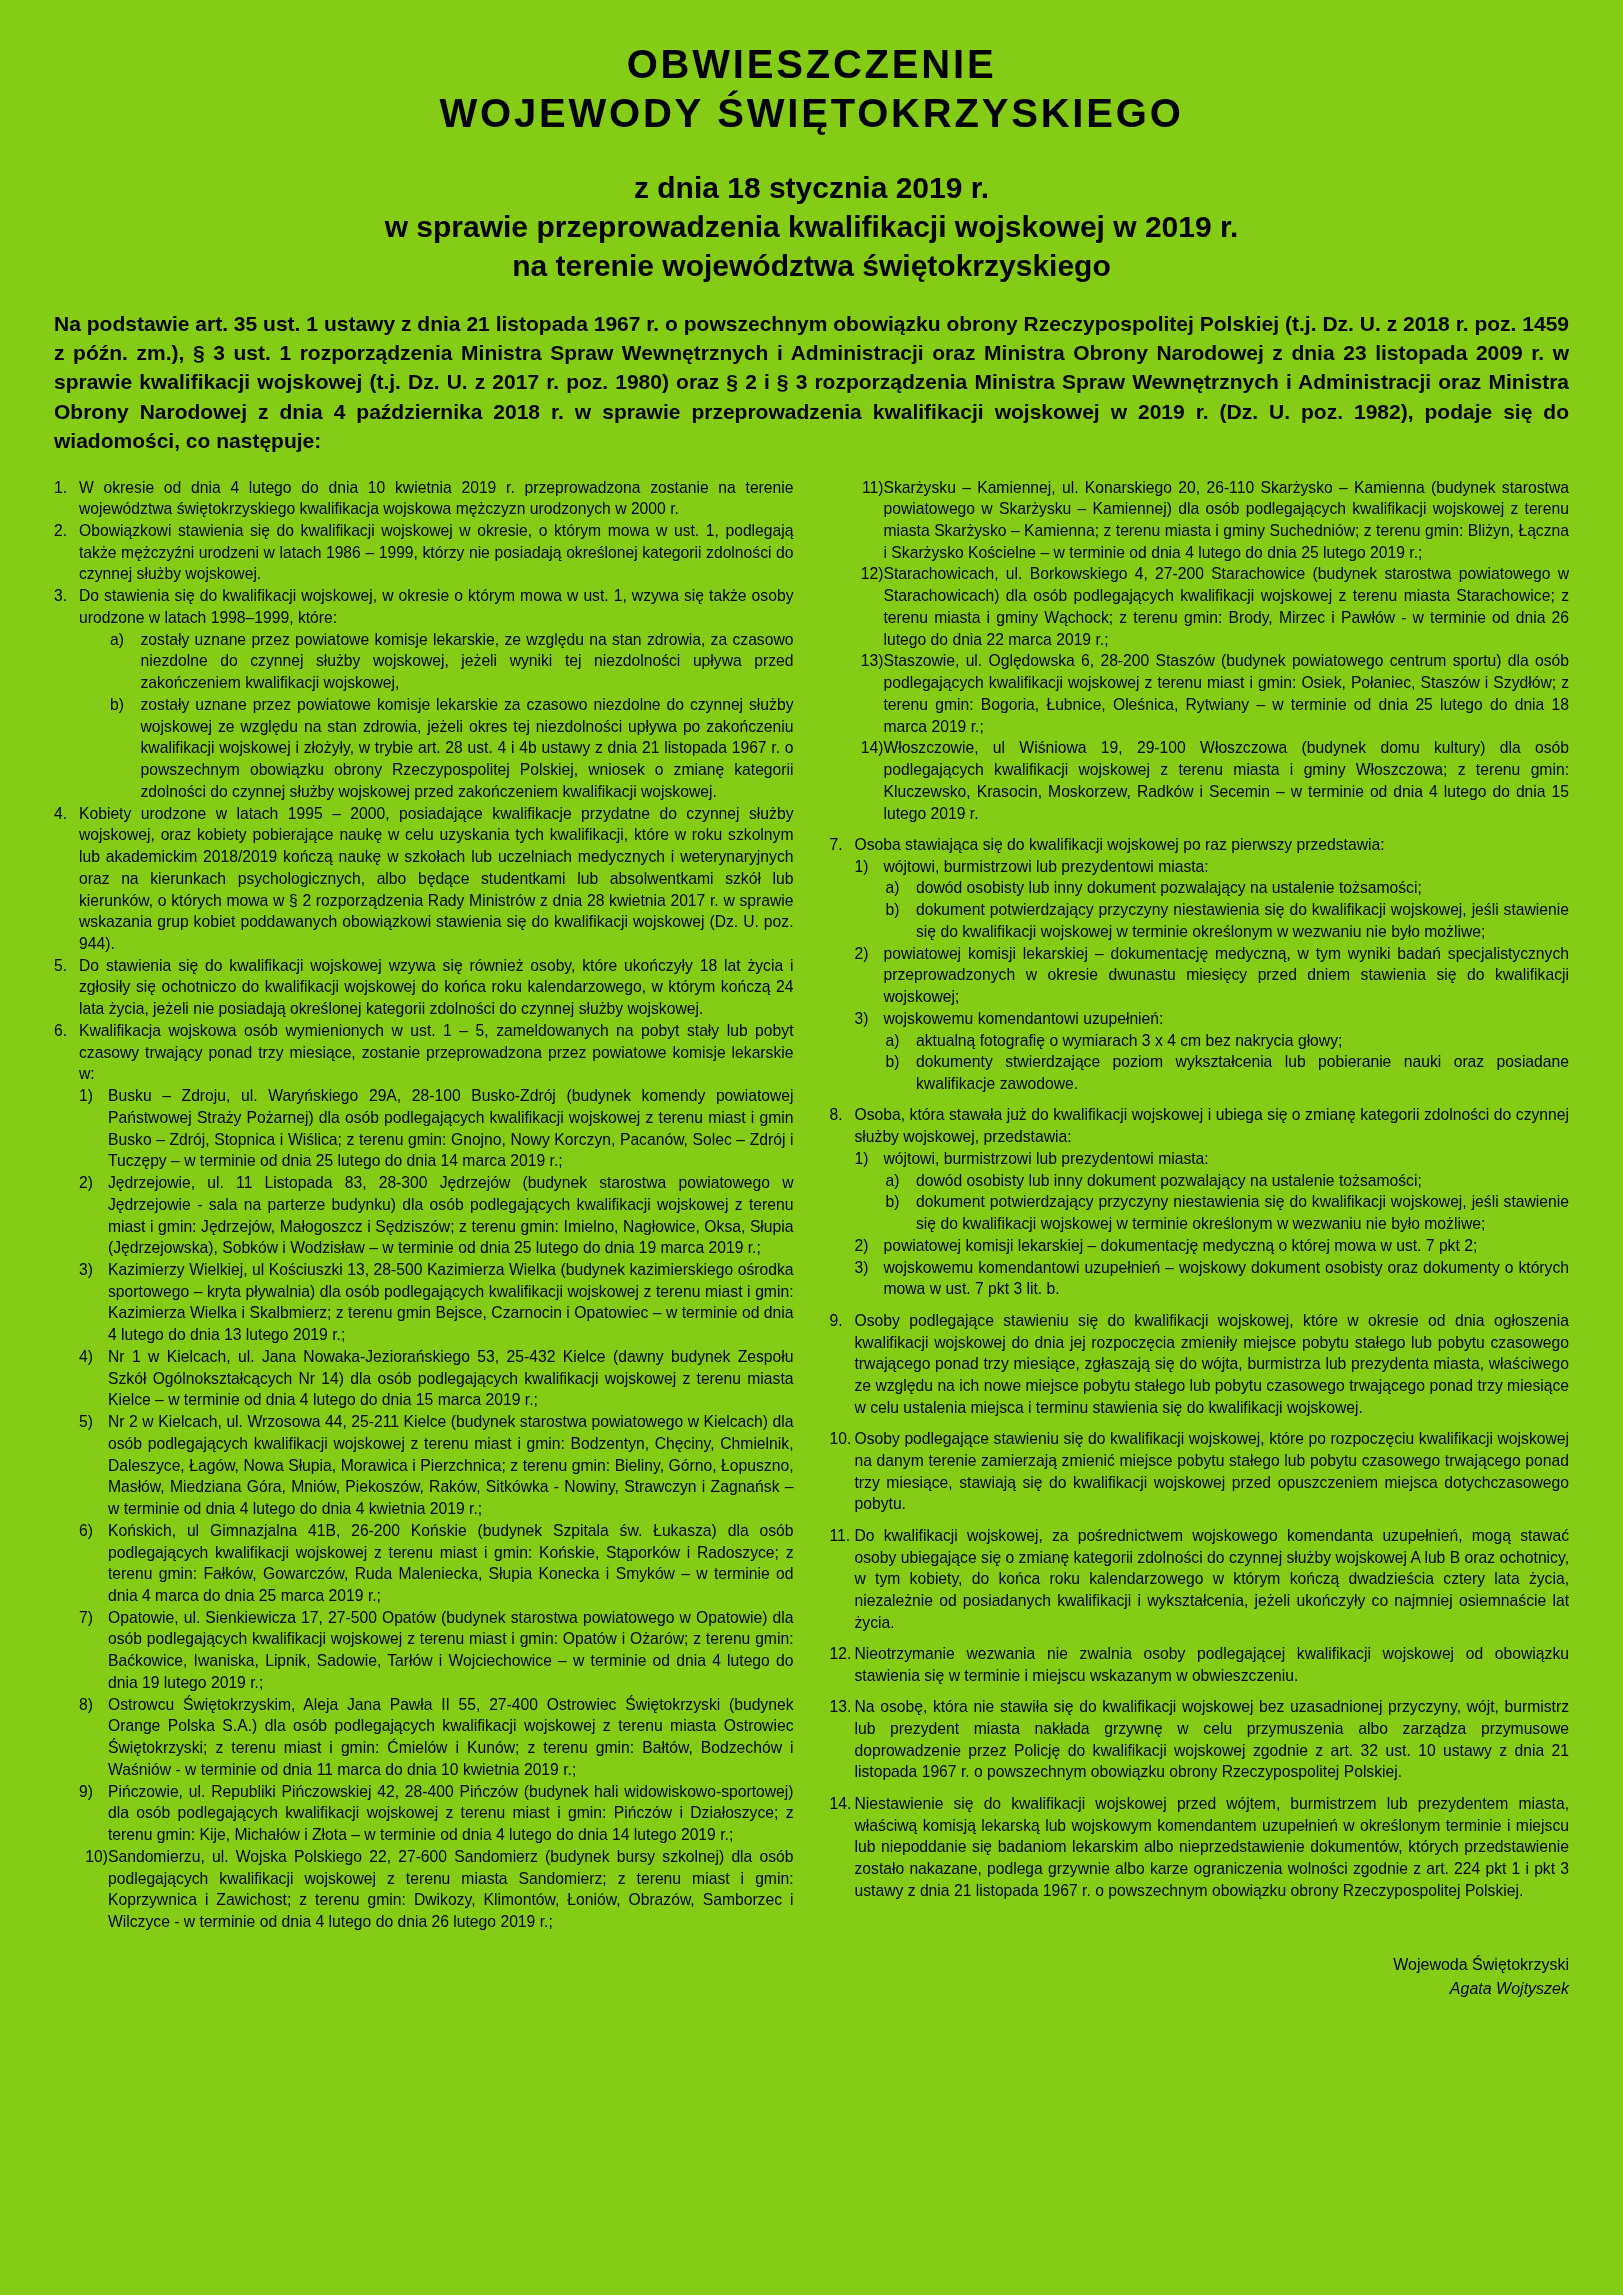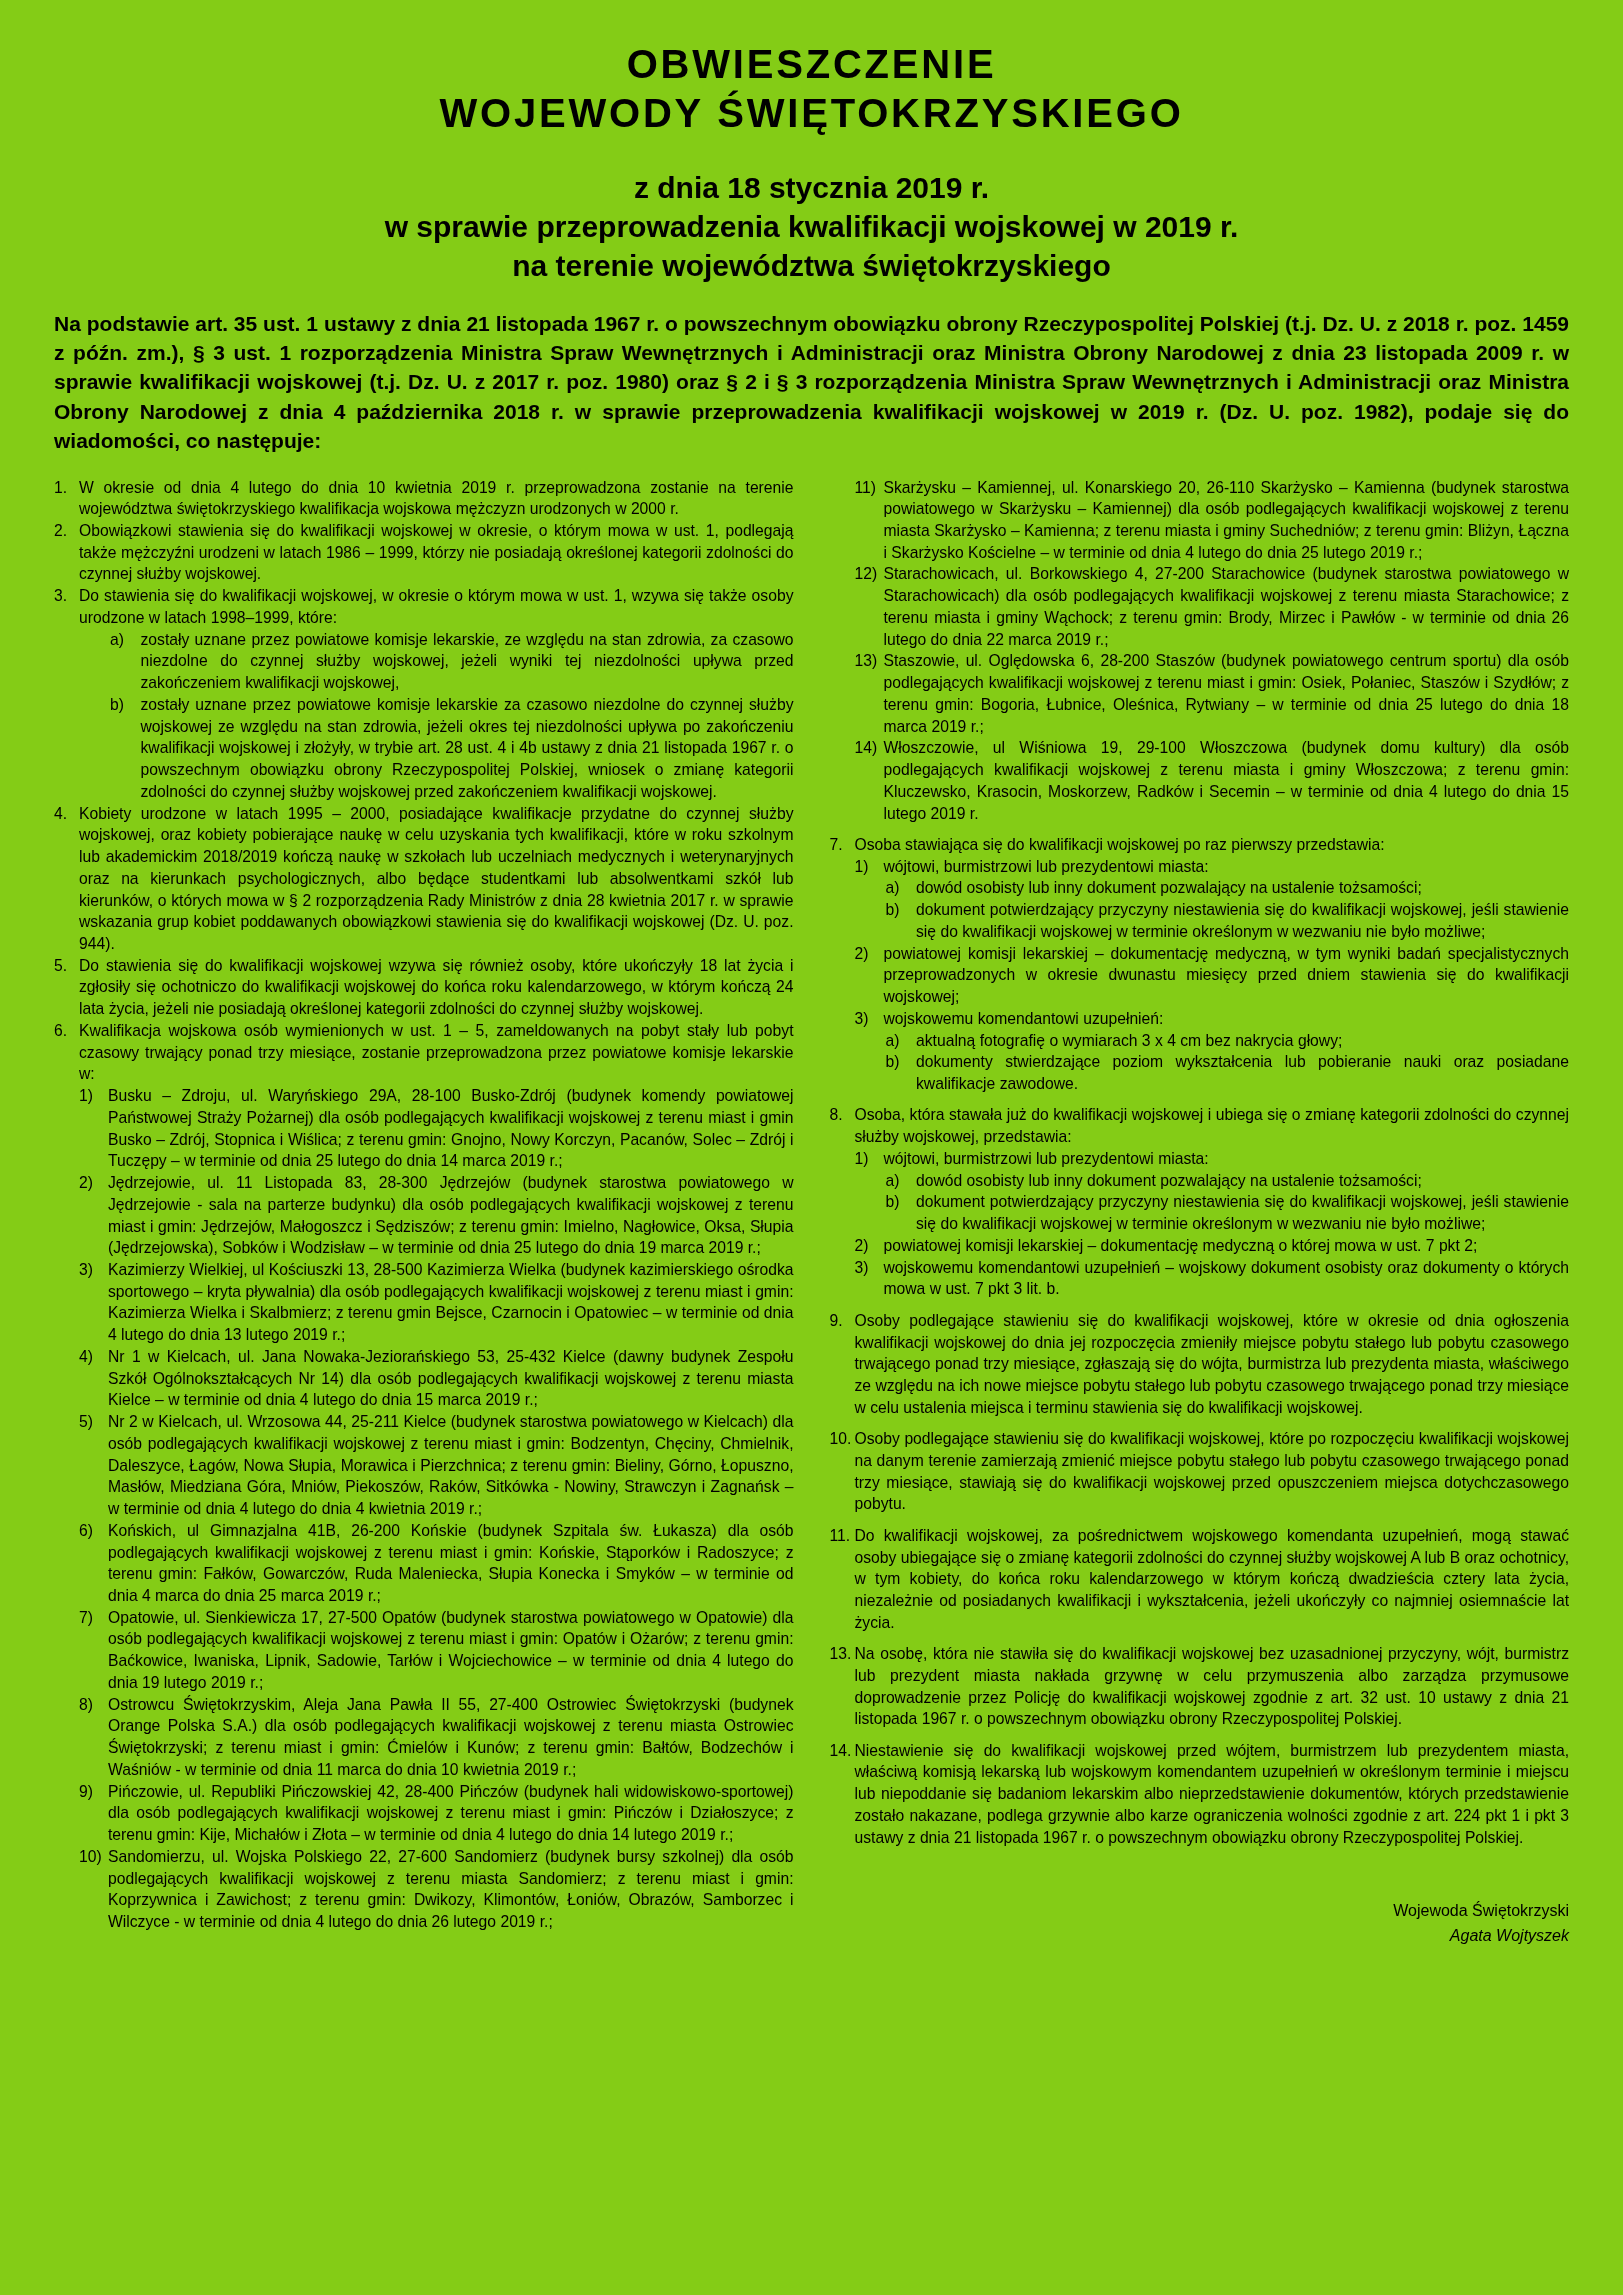--- a/index.html
+++ b/index.html
@@ -82,21 +82,21 @@
     text-justify: inter-word;
   }
 
   
   .lvl1 { margin-top: 0; }
   .lvl1 > .mark { width: 25px; }
   
   .lvl2 { padding-left: 25px; }
   .lvl2 > .mark { width: 29px; }
   
-  .lvl2.wide > .mark { width: 29px; }
+  .lvl2.wide > .mark { width: 29px; text-align: right; }
   
   .lvl3 { padding-left: 56px; }
   .lvl3 > .mark { width: 30.5px; }
   .gap-md { margin-top: 9.7px; }
 
   
   .signature {
     margin-top: 51px;
     text-align: right;
     font-size: 16px;
@@ -294,20 +294,24 @@
       </div>
       <div class="row lvl1 gap-md">
         <span class="mark">10.</span>
         <span class="txt">Osoby podlegające stawieniu się do kwalifikacji wojskowej, które po rozpoczęciu kwalifikacji wojskowej na danym terenie zamierzają zmienić miejsce pobytu stałego lub pobytu czasowego trwającego ponad trzy miesiące, stawiają się do kwalifikacji wojskowej przed opuszczeniem miejsca dotychczasowego pobytu.</span>
       </div>
       <div class="row lvl1 gap-md">
         <span class="mark">11.</span>
         <span class="txt">Do kwalifikacji wojskowej, za pośrednictwem wojskowego komendanta uzupełnień, mogą stawać osoby ubiegające się o zmianę kategorii zdolności do czynnej służby wojskowej A lub B oraz ochotnicy, w tym kobiety, do końca roku kalendarzowego w którym kończą dwadzieścia cztery lata życia, niezależnie od posiadanych kwalifikacji i wykształcenia, jeżeli ukończyły co najmniej osiemnaście lat życia.</span>
       </div>
       <div class="row lvl1 gap-md">
+        <span class="mark">12.</span>
+        <span class="txt">Nieotrzymanie wezwania nie zwalnia osoby podlegającej kwalifikacji wojskowej od obowiązku stawienia się w terminie i miejscu wskazanym w obwieszczeniu.</span>
+      </div>
+      <div class="row lvl1 gap-md">
         <span class="mark">13.</span>
         <span class="txt">Na osobę, która nie stawiła się do kwalifikacji wojskowej bez uzasadnionej przyczyny, wójt, burmistrz lub prezydent miasta nakłada grzywnę w celu przymuszenia albo zarządza przymusowe doprowadzenie przez Policję do kwalifikacji wojskowej zgodnie z art. 32 ust. 10 ustawy z dnia 21 listopada 1967 r. o powszechnym obowiązku obrony Rzeczypospolitej Polskiej.</span>
       </div>
       <div class="row lvl1 gap-md">
         <span class="mark">14.</span>
         <span class="txt">Niestawienie się do kwalifikacji wojskowej przed wójtem, burmistrzem lub prezydentem miasta, właściwą komisją lekarską lub wojskowym komendantem uzupełnień w określonym terminie i miejscu lub niepoddanie się badaniom lekarskim albo nieprzedstawienie dokumentów, których przedstawienie zostało nakazane, podlega grzywnie albo karze ograniczenia wolności zgodnie z art. 224 pkt 1 i pkt 3 ustawy z dnia 21 listopada 1967 r. o powszechnym obowiązku obrony Rzeczypospolitej Polskiej.</span>
       </div>
 
       <div class="signature">
         <div>Wojewoda Świętokrzyski</div>

